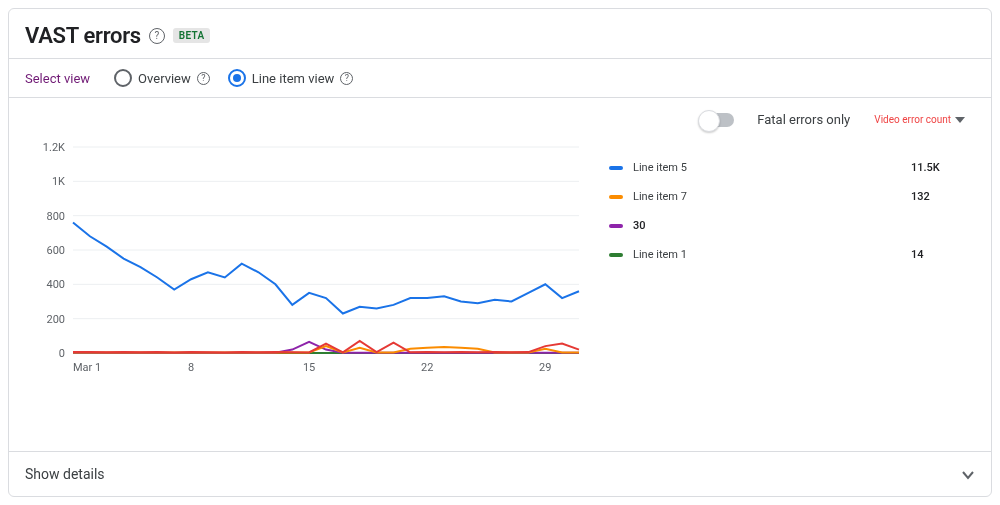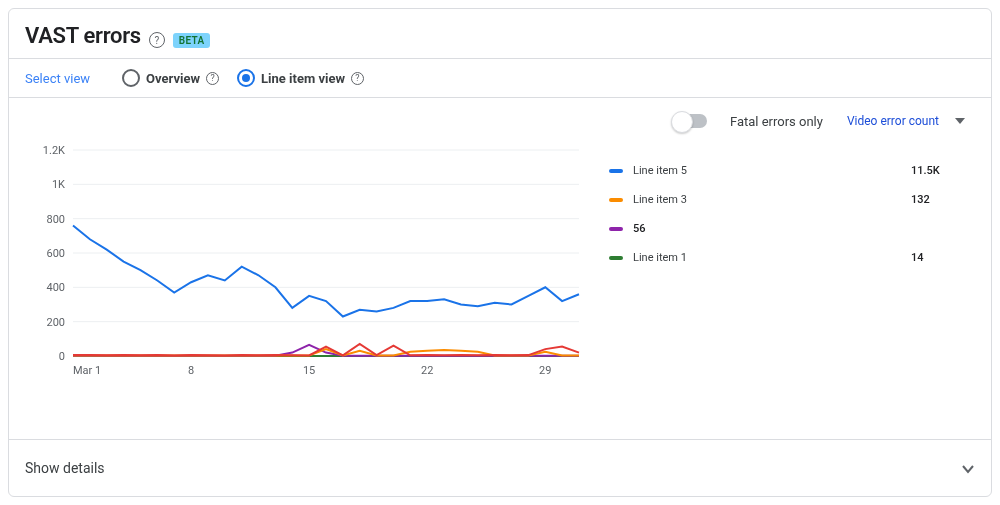--- a/index.html
+++ b/index.html
@@ -1,45 +1,45 @@
 <!DOCTYPE html>
 <html><head>
 <meta charset="utf-8">
 <style>
 * { box-sizing: border-box; margin: 0; padding: 0; }
 body { font-family: Roboto, Arial, sans-serif; background: #fff; color: #202124; width: 1000px; height: 505px; overflow: hidden; }
 .card { border: 1px solid #dadce0; border-radius: 6px; margin: 8px; height: calc(505px - 16px); display: flex; flex-direction: column; }
-.header { padding: 14px 16px 10px 16px; display: flex; align-items: flex-end; gap: 8px; border-bottom: 1px solid #dadce0; }
+.header { padding: 14px 16px 10px 16px; display: flex; align-items: center; gap: 8px; border-bottom: 1px solid #dadce0; }
 .title { font-size: 22px; font-weight: 600; letter-spacing: -0.3px; }
 .help-icon { width: 16px; height: 16px; border: 1.5px solid #5f6368; border-radius: 50%; display: inline-flex; align-items: center; justify-content: center; font-size: 10px; color: #5f6368; cursor: default; }
 .help-icon.small { width: 13px; height: 13px; font-size: 9px; border-width: 1.2px; }
-.badge { background: #7dd3fc; color: #137333; font-size: 10px; font-weight: 600; padding: 2px 6px; border-radius: 3px; letter-spacing: 0.3px; }
+.badge { background: #e5e5e5; color: #137333; font-size: 10px; font-weight: 600; padding: 2px 6px; border-radius: 3px; letter-spacing: 0.3px; }
 .view-bar { padding: 10px 16px; display: flex; align-items: center; gap: 18px; border-bottom: 1px solid #dadce0; }
-.view-label { font-size: 13px; color: #3b82f6; margin-right: 14px; }
+.view-label { font-size: 13px; color: #701a75; margin-right: 6px; }
 .radio-opt { display: flex; align-items: center; gap: 6px; cursor: pointer; }
 .radio-opt .r { width: 18px; height: 18px; border: 2px solid #5f6368; border-radius: 50%; position: relative; }
 .radio-opt.sel .r { border-color: #1a73e8; }
 .radio-opt.sel .r::after { content: ''; position: absolute; inset: 3px; background: #1a73e8; border-radius: 50%; }
-.radio-opt .lbl { font-size: 13px; color: #3c4043; font-weight: bold; }
+.radio-opt .lbl { font-size: 13px; color: #3c4043; }
 .body { flex: 1; display: flex; flex-direction: column; }
 .toolbar { display: flex; justify-content: flex-end; align-items: center; gap: 18px; padding: 12px 20px 6px 20px; }
 .toggle-wrap { display: flex; align-items: center; gap: 23px; }
 .toggle { width: 34px; height: 14px; background: #bdc1c6; border-radius: 7px; position: relative; cursor: pointer; }
 .toggle::before { content: ''; position: absolute; left: -2px; top: -3px; width: 20px; height: 20px; background: #fff; border: 1px solid #dadce0; border-radius: 50%; box-shadow: 0 1px 2px rgba(0,0,0,0.2); }
 .toggle-lbl { font-size: 13px; color: #3c4043; }
-.dd { display: flex; align-items: center; gap: 16px; font-size: 12px; color: #1d4ed8; cursor: pointer; padding: 4px 6px; }
+.dd { display: flex; align-items: center; gap: 4px; font-size: 10px; color: #ef4444; cursor: pointer; padding: 4px 6px; }
 .dd svg { width: 10px; height: 10px; fill: #5f6368; }
 .chart-row { display: flex; gap: 20px; padding: 4px 20px 0 20px; flex: 1; }
 .chart-col { flex: 0 0 560px; }
 .legend-col { flex: 1; padding-top: 14px; }
 .legend-item { display: flex; align-items: center; padding: 8px 0; gap: 10px; font-size: 11px; }
 .swatch { width: 14px; height: 4px; border-radius: 2px; }
 .li-name { flex: 1; color: #3c4043; }
 .li-val { font-weight: 500; min-width: 60px; }
-.footer { border-top: 1px solid #dadce0; padding: 20px 16px; display: flex; justify-content: space-between; align-items: center; cursor: pointer; }
+.footer { border-top: 1px solid #dadce0; padding: 14px 16px; display: flex; justify-content: space-between; align-items: center; cursor: pointer; }
 .footer .t { font-size: 14px; color: #3c4043; }
 .chev { width: 14px; height: 14px; }
 .chev svg { width: 14px; height: 14px; stroke: #5f6368; stroke-width: 2; fill: none; }
 svg.plot .axis { stroke: #bdc1c6; stroke-width: 1; }
 svg.plot text { font-size: 11px; fill: #5f6368; font-family: Roboto, Arial, sans-serif; }
 svg.plot path.series { fill: none; stroke-width: 2; }
 </style>
 </head>
 <body>
 
@@ -110,26 +110,26 @@
           </svg>
       </div>
       <div class="legend-col" id="legend">
           <div class="legend-item">
             <span class="swatch" style="background:#1a73e8"></span>
             <span class="li-name">Line item 5</span>
             <span class="li-val">11.5K</span>
           </div>
           <div class="legend-item">
             <span class="swatch" style="background:#fb8c00"></span>
-            <span class="li-name">Line item 3</span>
+            <span class="li-name">Line item 7</span>
             <span class="li-val">132</span>
           </div>
           <div class="legend-item">
             <span class="swatch" style="background:#8e24aa"></span>
-            <span class="li-val">56</span>
+            <span class="li-val">30</span>
           </div>
           <div class="legend-item">
             <span class="swatch" style="background:#2e7d32"></span>
             <span class="li-name">Line item 1</span>
             <span class="li-val">14</span>
           </div>
         </div>
     </div>
   </div>
 

